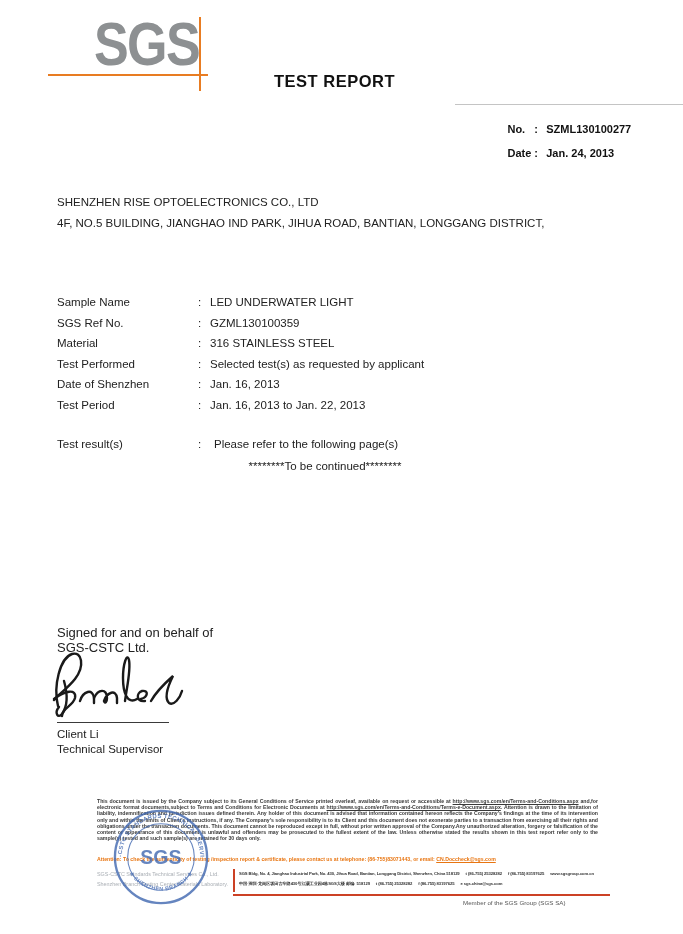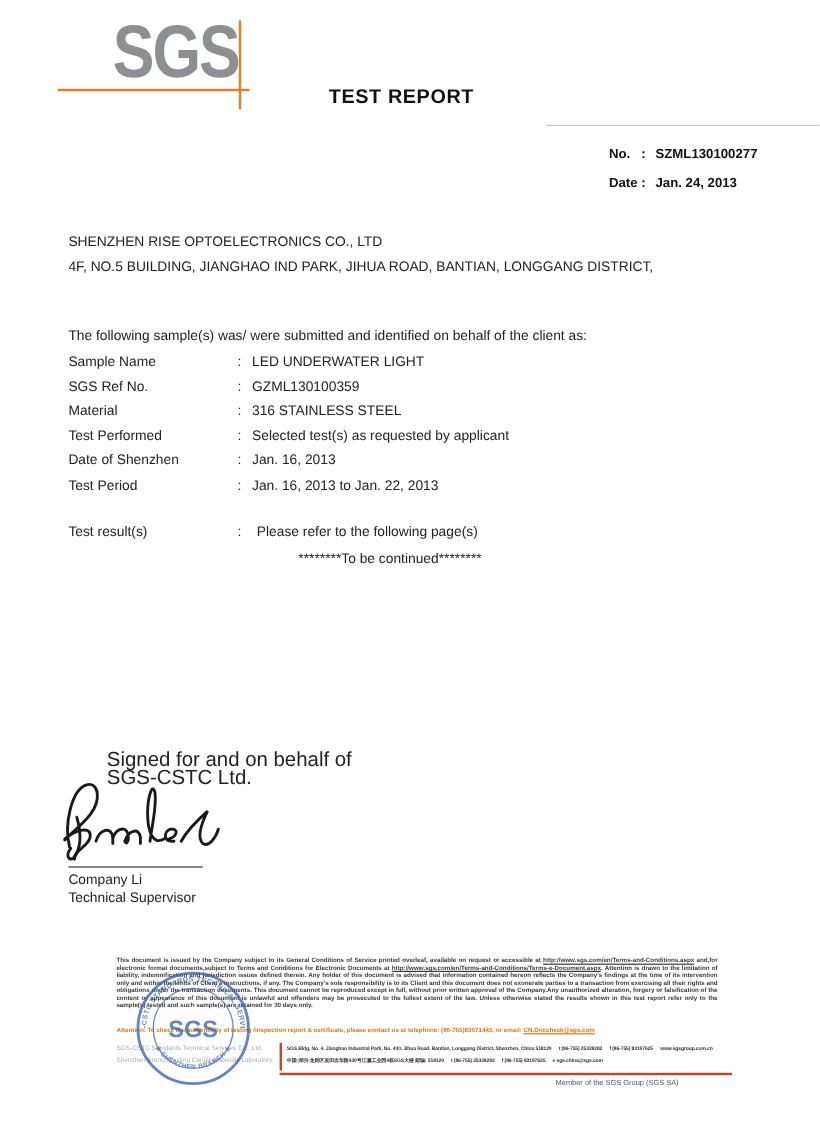--- a/index.html
+++ b/index.html
@@ -28,21 +28,21 @@
   
   .intro { position:absolute; left:57px; top:274px; font-size:11.5px; color:#222; }
   .frow { position:absolute; left:57px; font-size:11.5px; color:#222; width:580px; }
   .flabel { position:absolute; left:0; }
   .fcolon { position:absolute; left:141px; }
   .fvalue { position:absolute; left:153px; white-space:nowrap; }
   .continued { position:absolute; left:0; top:460px; width:650px; text-align:center;
                font-size:11.5px; color:#222; }
 
   
-  .sig-head { position:absolute; left:57px; top:625px; font-size:17px; line-height:15px; color:#222;margin-left:32px; }
+  .sig-head { position:absolute; left:57px; top:625px; font-size:13px; line-height:15px; color:#222; }
   .sig-svg { position:absolute; left:50px; top:648px; width:135px; height:72px; }
   .sig-line { position:absolute; left:57px; top:722px; width:112px; border-top:1.5px solid #3a3a3a; }
   .sig-name { position:absolute; left:57px; top:727px; font-size:11.5px; line-height:14.5px; color:#222; }
 
   
   .fineprint { position:absolute; left:97px; top:798px; width:501px; font-size:5.2px;
                line-height:6.2px; text-align:justify; color:#3a3a3a; font-weight:bold; }
   .flink { text-decoration:underline; color:#3a3a3a; }
   .attention { position:absolute; left:97px; top:856px; width:501px; font-size:5.2px;
                font-weight:bold; color:#e87511; white-space:nowrap; }
@@ -76,21 +76,20 @@
   </div>
   <div class="mrow" style="top:135px">
     <span class="mlabel">Date :</span><span class="mvalue">Jan. 24, 2013</span>
   </div>
 
   <div class="client">
     <div>SHENZHEN RISE OPTOELECTRONICS CO., LTD</div>
     <div>4F, NO.5 BUILDING, JIANGHAO IND PARK, JIHUA ROAD, BANTIAN, LONGGANG DISTRICT,</div>
   </div>
 
-  <div class="intro">The following sample(s) was/ were submitted and identified on behalf of the client as:</div>
 
   <div class="frow" style="top:296px">
     <span class="flabel">Sample Name</span>
     <span class="fcolon">:</span>
     <span class="fvalue">LED UNDERWATER LIGHT</span>
   </div>
   <div class="frow" style="top:317px">
     <span class="flabel">SGS Ref No.</span>
     <span class="fcolon">:</span>
     <span class="fvalue">GZML130100359</span>
@@ -134,21 +133,21 @@
       <path d="M 4,51 C 14,43 27,40 25,50 C 23,58 12,60 12,68"></path>
       <path d="M 30,53 C 33,43 43,40 44,50 L 44,55"></path>
       <path d="M 44,50 C 48,41 57,40 57,50 C 57,54 55,56 54,53 C 57,44 66,41 67,50 L 67,55"></path>
       <path d="M 75,53 C 77,38 81,22 79,12 C 77,4 73,16 73,30 C 73,44 77,57 87,51"></path>
       <path d="M 91,51 C 98,49 99,42 92,43 C 86,45 86,54 95,53"></path>
       <path d="M 101,53 C 106,44 114,36 123,28 C 117,40 114,50 119,55 C 124,58 130,50 132,43"></path>
     </g>
   </svg>
   <div class="sig-line"></div>
   <div class="sig-name">
-    <div>Company Li</div>
+    <div>Client Li</div>
     <div>Technical Supervisor</div>
   </div>
 
   <div class="fineprint"><span>This document is issued by the Company subject to its General Conditions of Service printed overleaf, available on request or accessible at </span><span class="flink">http://www.sgs.com/en/Terms-and-Conditions.aspx</span><span> and,for electronic format documents,subject to Terms and Conditions for Electronic Documents at </span><span class="flink">http://www.sgs.com/en/Terms-and-Conditions/Terms-e-Document.aspx</span><span>. Attention is drawn to the limitation of liability, indemnification and jurisdiction issues defined therein. Any holder of this document is advised that information contained hereon reflects the Company's findings at the time of its intervention only and within the limits of Client's instructions, if any. The Company's sole responsibility is to its Client and this document does not exonerate parties to a transaction from exercising all their rights and obligations under the transaction documents. This document cannot be reproduced except in full, without prior written approval of the Company.Any unauthorized alteration, forgery or falsification of the content or appearance of this document is unlawful and offenders may be prosecuted to the fullest extent of the law. Unless otherwise stated the results shown in this test report refer only to the sample(s) tested and such sample(s) are retained for 30 days only.</span></div>
 
   <div class="attention"><span>Attention:</span><span> To check the authenticity of testing /inspection report &amp; certificate, please contact us at telephone: (86-755)83071443, or email: </span><span class="flink">CN.Doccheck@sgs.com</span></div>
 
   <div class="f-company">
     <div>SGS-CSTC Standards Technical Services Co., Ltd.</div>
     <div>Shenzhen Branch Testing Center-Materials Laboratory.</div>

